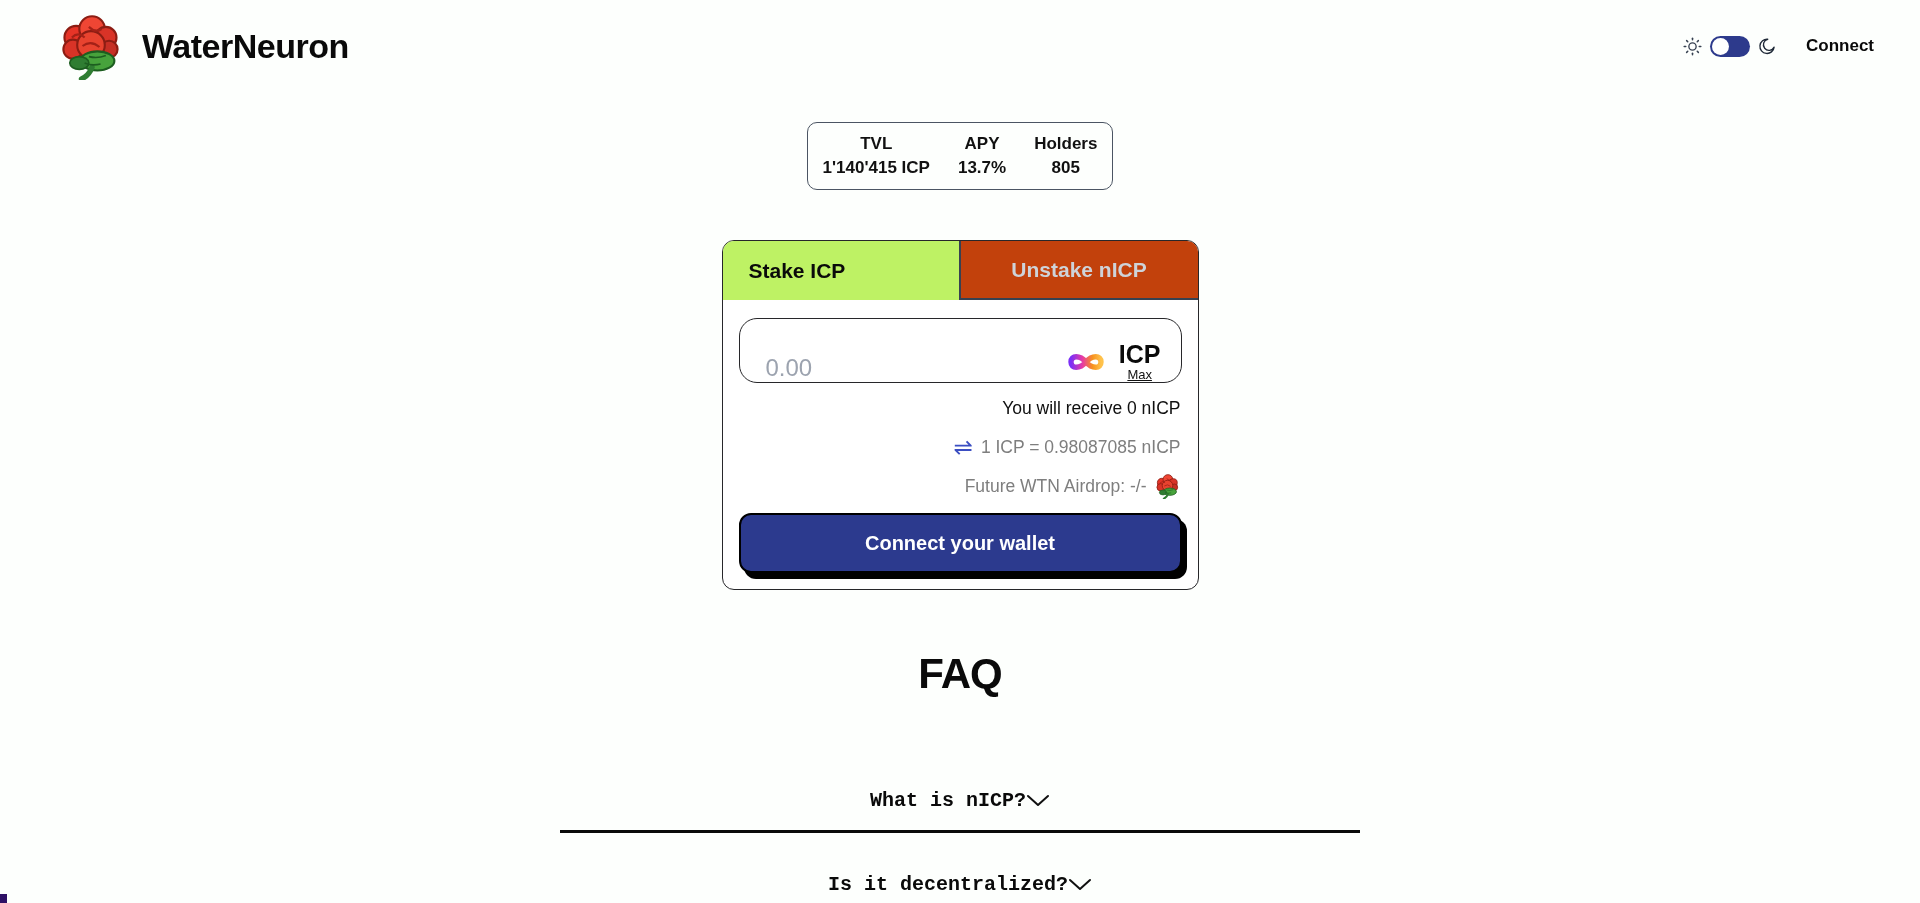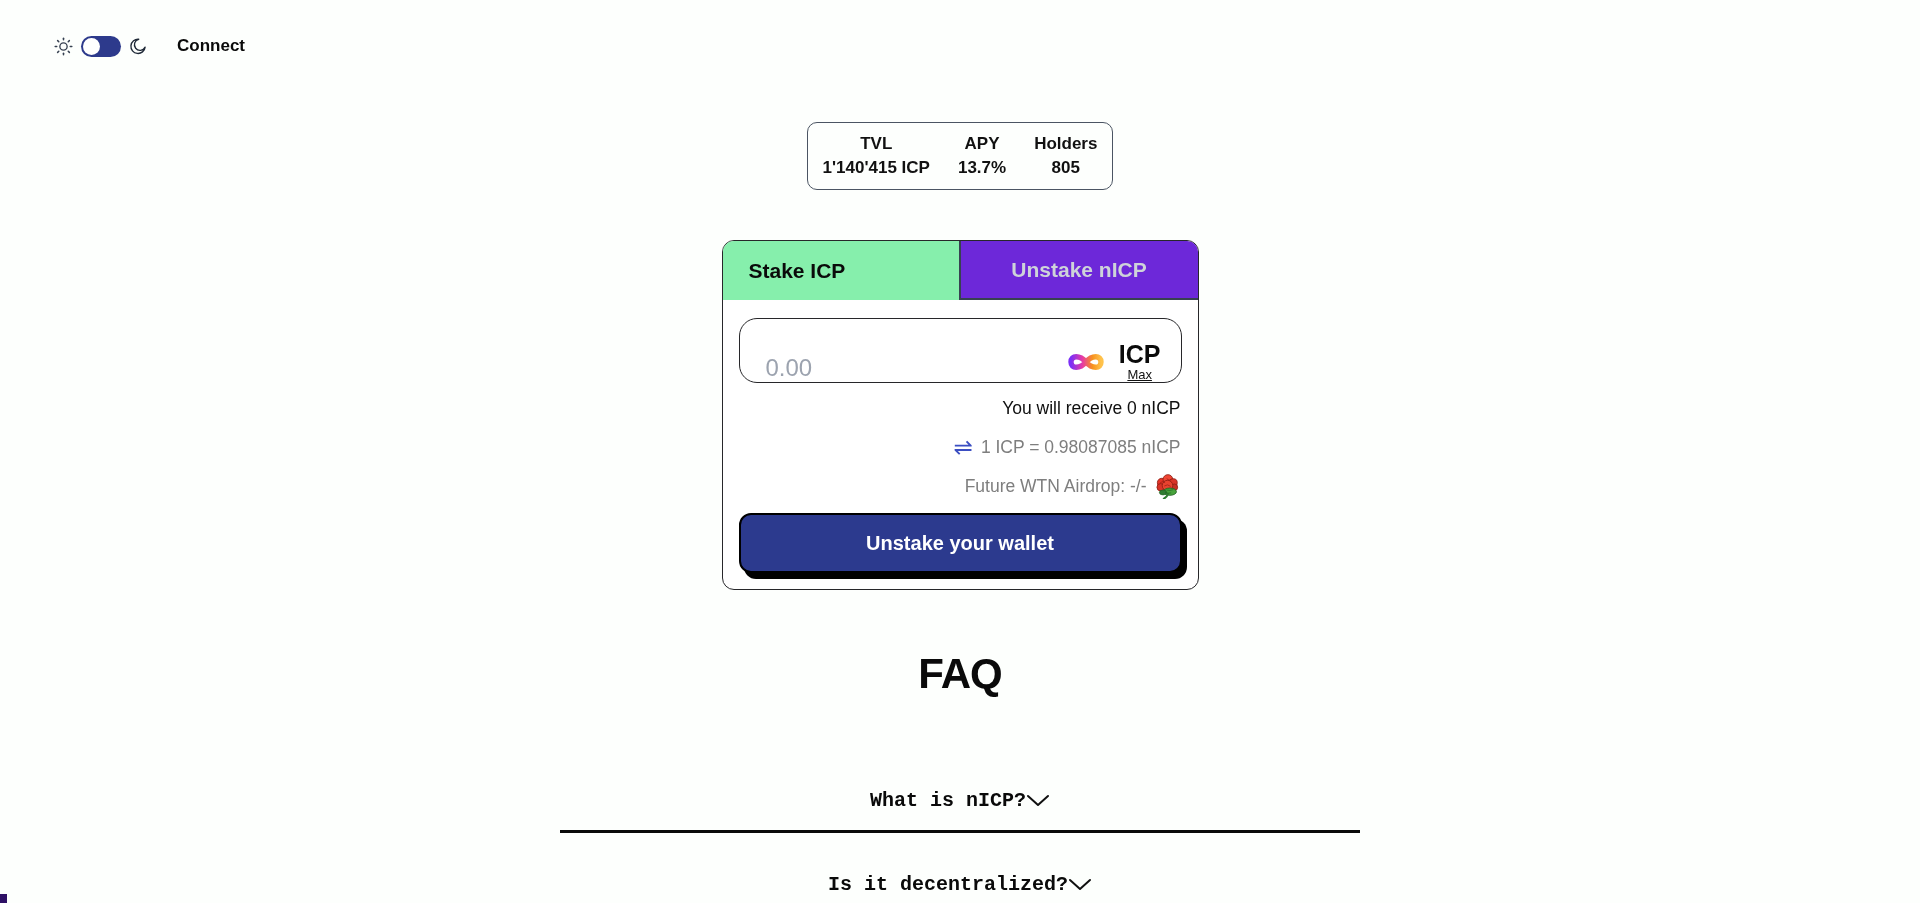--- a/index.html
+++ b/index.html
@@ -71,27 +71,27 @@
     border:1.5px solid #27272a;
     border-radius:12px;
     overflow:hidden;
   }
   .tabbar { display:flex; height:59px; }
   .tab-active {
     flex:1;
     display:flex; align-items:center;
     padding-left:26px;
     font-size:21px; font-weight:bold; color:#0a0a0a;
-    background:#86efac;
+    background:#bef264;
     cursor:pointer;
   }
   .tab-inactive {
     width:239px;
     display:flex; align-items:center; justify-content:center;
-    background:#6d28d9;
+    background:#c2410c;
     border-left:2px solid #374151;
     border-bottom:2px solid #374151;
     border-top-right-radius:10px;
     font-size:21px; font-weight:bold; color:#ced3d9;
     cursor:pointer;
   }
   .input-row {
     margin:18px 16px 0;
     height:65px;
     border:1.5px solid #27272a;
@@ -200,20 +200,26 @@
       <path d="M14 24 Q20 18 26 24 M30 14 Q36 20 42 16 M24 32 Q32 26 40 33" stroke="#a32117" stroke-width="2" fill="none"></path>
       <ellipse cx="38" cy="46" rx="16" ry="9" fill="#47a33c" stroke="#1d5e20" stroke-width="2"></ellipse>
       <ellipse cx="21" cy="48" rx="9" ry="6" fill="#2f7d32" stroke="#1d5e20" stroke-width="1.5"></ellipse>
       <path d="M33 52 Q30 60 23 63" stroke="#2f7d32" stroke-width="5" fill="none" stroke-linecap="round"></path>
       <path d="M30 42 Q38 44 46 41 M26 48 Q33 51 41 49" stroke="#1d5e20" stroke-width="1.5" fill="none"></path>
     </g>
   </defs>
 </svg>
 
 <header class="header">
+  <div class="brand">
+    <svg class="brand-logo" viewBox="0 0 64 64">
+        <use href="#brain-glyph"></use>
+      </svg>
+    <span class="brand-name">WaterNeuron</span>
+  </div>
   <div class="header-right">
     <div class="theme-group">
       <svg width="19" height="19" viewBox="0 0 24 24">
         <circle cx="12" cy="12" r="4.6" fill="none" stroke="#374151" stroke-width="1.7"></circle>
         <g stroke="#374151" stroke-width="1.9" stroke-linecap="round">
           <line x1="12" y1="1.5" x2="12" y2="3.5"></line>
             <line x1="12" y1="20.5" x2="12" y2="22.5"></line>
           <line x1="1.5" y1="12" x2="3.5" y2="12"></line>
             <line x1="20.5" y1="12" x2="22.5" y2="12"></line>
           <line x1="4.6" y1="4.6" x2="6" y2="6"></line>
@@ -274,21 +280,21 @@
     <span class="rate-text">1 ICP = 0.98087085 nICP</span>
   </div>
 
   <div class="airdrop-line">
     <span class="airdrop-text">Future WTN Airdrop: -/-</span>
     <svg class="airdrop-brain" viewBox="0 0 64 64">
         <use href="#brain-glyph"></use>
       </svg>
   </div>
 
-  <button class="wallet-btn">Unstake your wallet</button>
+  <button class="wallet-btn">Connect your wallet</button>
 </section>
 
 <h2 class="faq-title">FAQ</h2>
 
 <section class="faq-list">
   <div class="faq-item">
     <span class="faq-question">What is nICP?</span>
     <svg class="chevron" viewBox="0 0 24 13">
       <polyline points="2,2 12,11 22,2" fill="none" stroke="#111" stroke-width="2" stroke-linecap="round" stroke-linejoin="round"></polyline>
     </svg>

